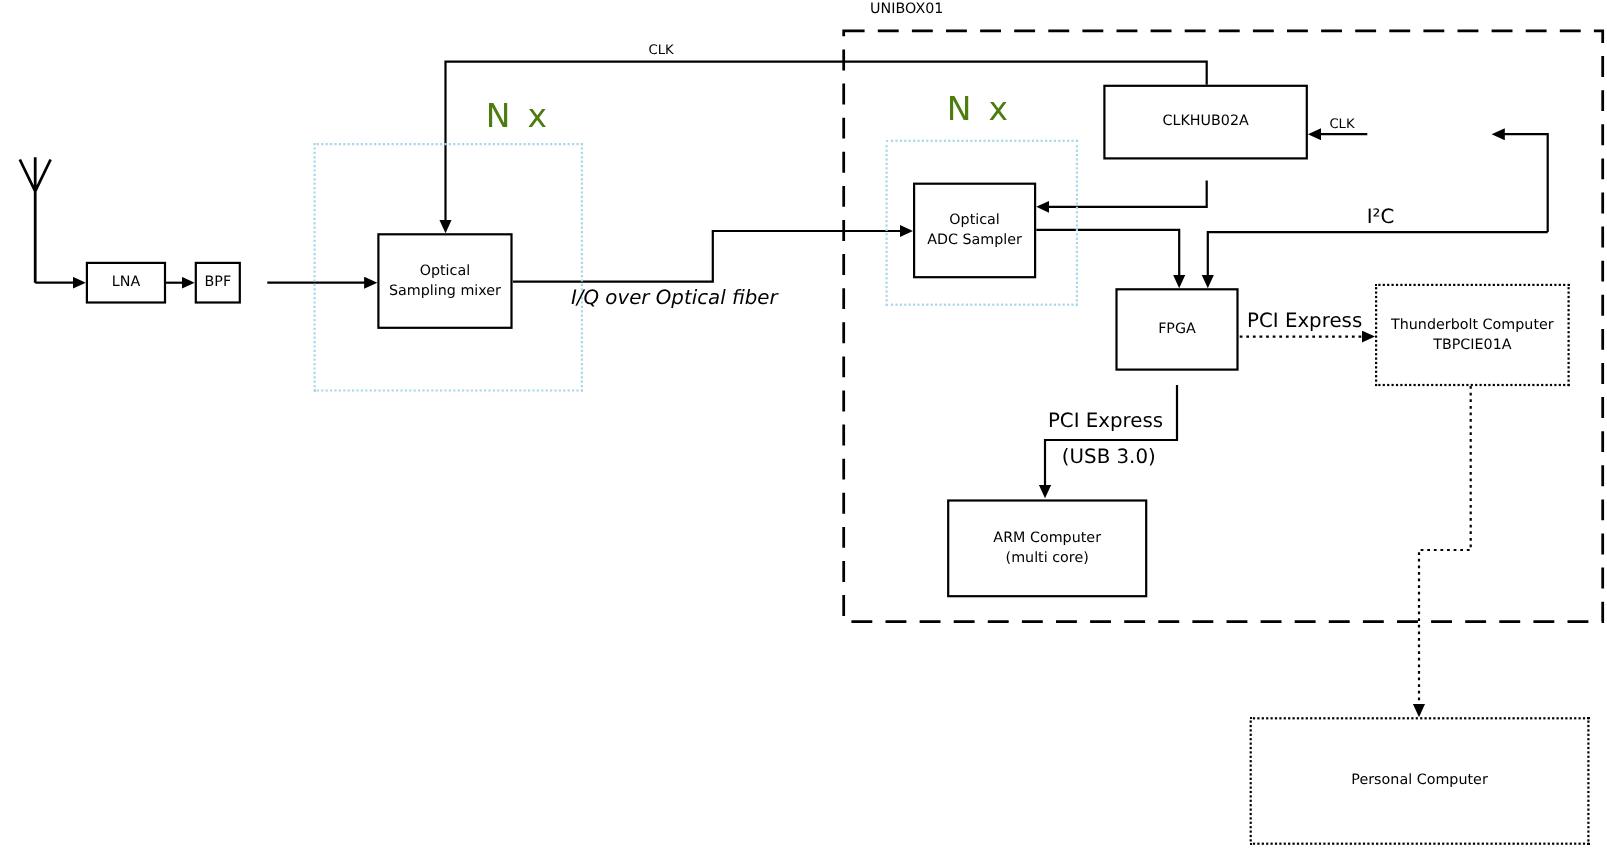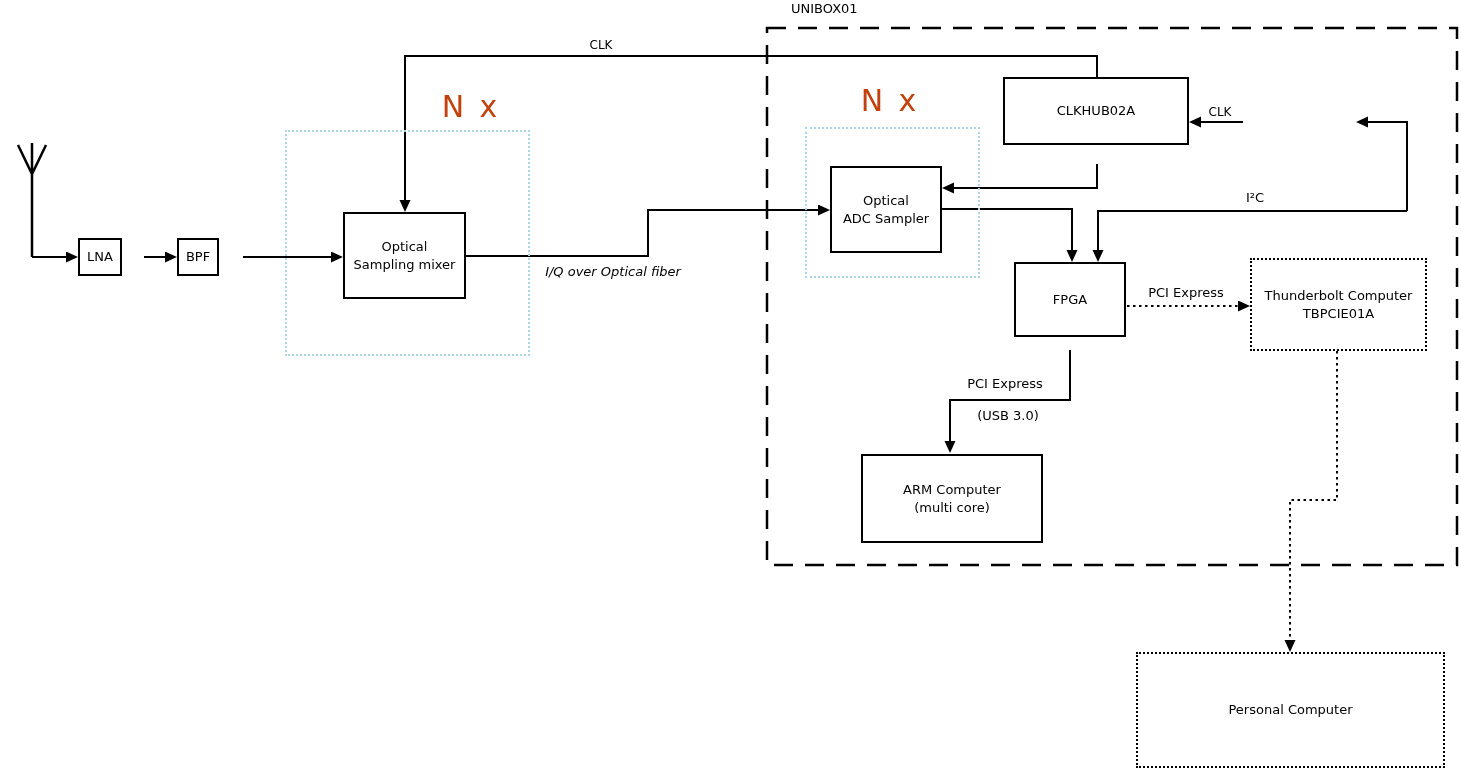--- a/index.html
+++ b/index.html
@@ -12,24 +12,24 @@
   .wire.thick{stroke-width:2.5;}
   .wire.dotted{stroke-dasharray:2.5 3.5;}
   .box{
     position:absolute;box-sizing:border-box;border:2.5px solid #000;background:#fff;
     display:flex;flex-direction:column;align-items:center;justify-content:center;
     text-align:center;font-size:13px;line-height:1.35;
   }
   .box.dotted{border:2px dotted #000;}
   .group-blue{position:absolute;box-sizing:border-box;border:2px dotted #A9D7E8;background:transparent;}
   .nx{
-    position:absolute;transform:translate(-50%,-50%);color:#c2410c;
+    position:absolute;transform:translate(-50%,-50%);color:#4d7c0f;
     font-size:30px;letter-spacing:3px;white-space:nowrap;
   }
-  .wire-label{position:absolute;transform:translate(-50%,-50%);white-space:nowrap;font-size:13px;}
+  .wire-label{position:absolute;transform:translate(-50%,-50%);white-space:nowrap;font-size:18px;}
   .wire-label.small{font-size:12px;}
   .group-title{position:absolute;font-size:13px;white-space:nowrap;}
 </style>
 </head>
 <body>
 
 <div id="canvas">
 
   <svg id="wire-layer" viewBox="0 0 1461 771" xmlns="http://www.w3.org/2000/svg">
     <defs>
@@ -59,21 +59,21 @@
   </svg>
 
   <div class="group-blue" style="left:285px;top:130px;width:245px;height:226px;"></div>
   <div class="group-blue" style="left:805px;top:127px;width:175px;height:151px;"></div>
 
   <div class="nx" style="left:471px;top:106px;">N x</div>
   <div class="nx" style="left:890px;top:100px;">N x</div>
 
   <div class="group-title" style="left:791px;top:1px;">UNIBOX01</div>
 
-  <div class="box" style="left:78px;top:238px;width:44px;height:38px;">
+  <div class="box" style="left:78px;top:238px;width:73px;height:38px;">
     <span>LNA</span>
   </div>
 
   <div class="box" style="left:177px;top:238px;width:42px;height:38px;">
     <span>BPF</span>
   </div>
 
   <div class="box" style="left:343px;top:212px;width:123px;height:87px;">
     <span>Optical</span>
     <span>Sampling mixer</span>

